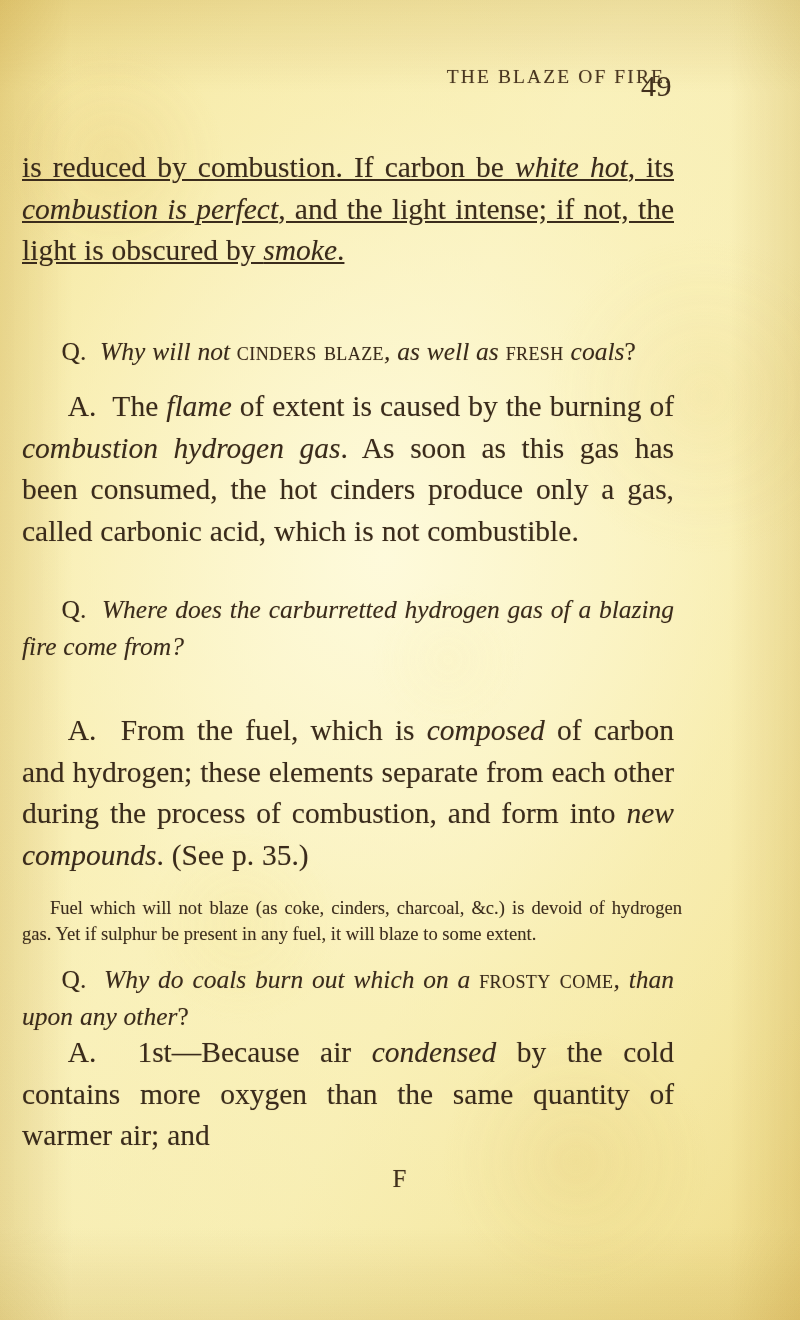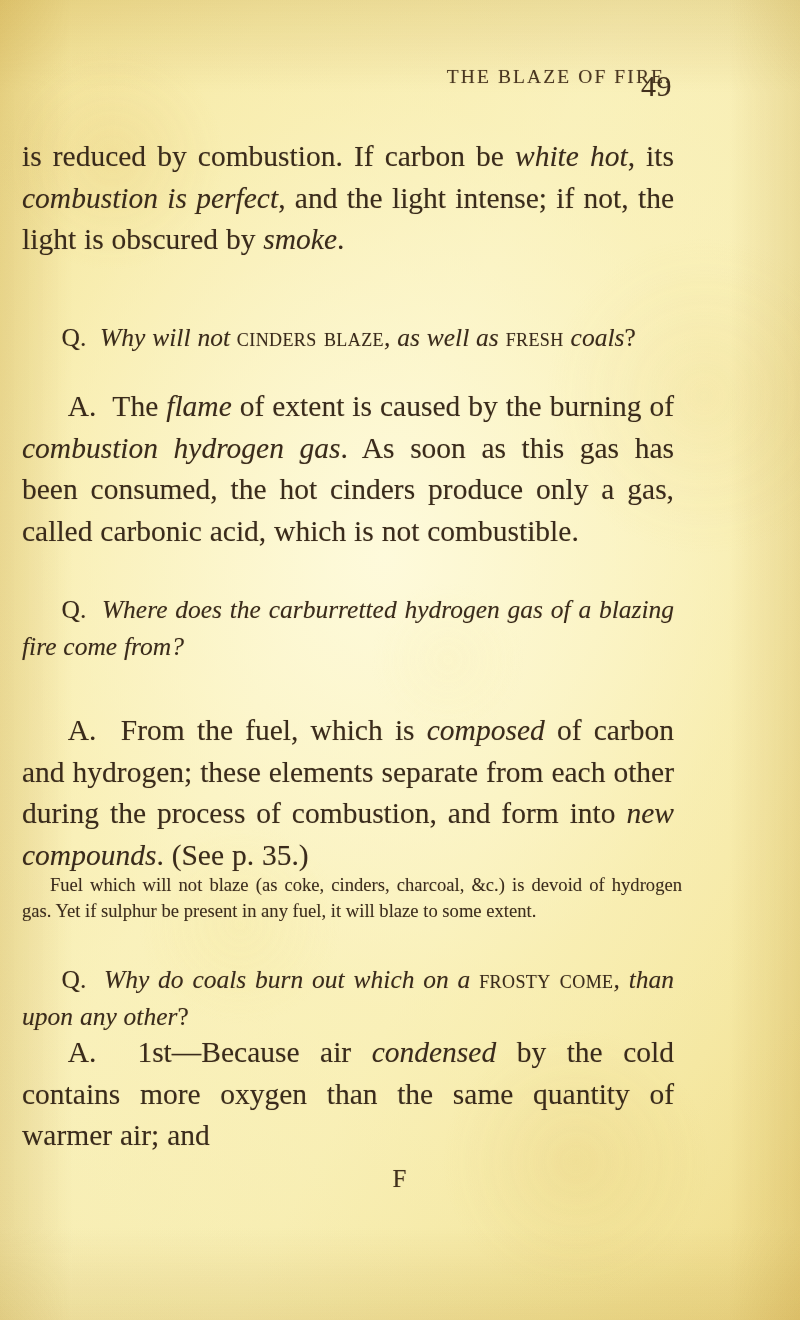--- a/index.html
+++ b/index.html
@@ -136,20 +136,21 @@
   .footnote {
     position: absolute;
     left: 22px;
     width: 660px;
     font-size: 18.6px;
     line-height: 25.6px;
     text-align: justify;
     text-align-last: left;
     color: #3c2d1d;
     text-shadow: 0 0 .9px rgba(70,52,30,0.26);
+    margin-top: 23px;
   }
   .footnote .fn-indent { padding-left: 1.5em; }
 
   
   .signature {
     position: absolute;
     left: 0;
     width: 800px;
     text-align: center;
     font-size: 25px;
@@ -162,27 +163,27 @@
 <body>
 
 <div class="page">
   <div class="content">
 
     <div class="running-head">
       <span class="head-title">THE BLAZE OF FIRE.</span>
     </div>
     <div class="head-folio">49</div>
 
-    <div class="body-block" style="top:136px;">
+    <div class="body-block" style="top:147px;text-decoration:underline;">
       <p class="para">
         <span>is reduced by combustion. If carbon be </span><i>white hot</i><span>, its </span><i>combustion is perfect</i><span>, and the light intense; if not, the light is obscured by </span><i>smoke</i><span>.</span>
       </p>
     </div>
 
-    <div class="body-block" style="top:320px;">
+    <div class="body-block" style="top:334px;">
       <p class="para qpara">
         <span class="indent">Q.</span>&nbsp;&nbsp;<i>Why will not </i><span class="sc">cinders blaze</span><i>, as well as </i><span class="sc">fresh</span><i> coals</i><span class="qmark">?</span>
       </p>
     </div>
 
     <div class="body-block" style="top:386px;">
       <p class="para">
         <span class="indent">A.</span>&nbsp;&nbsp;<span>The </span><i>flame</i><span> of extent is caused by the burning of </span><i>combustion hydrogen gas</i><span>. As soon as this gas has been consumed, the hot cinders produce only a gas, called carbonic acid, which is not combustible.</span>
       </p>
     </div>

